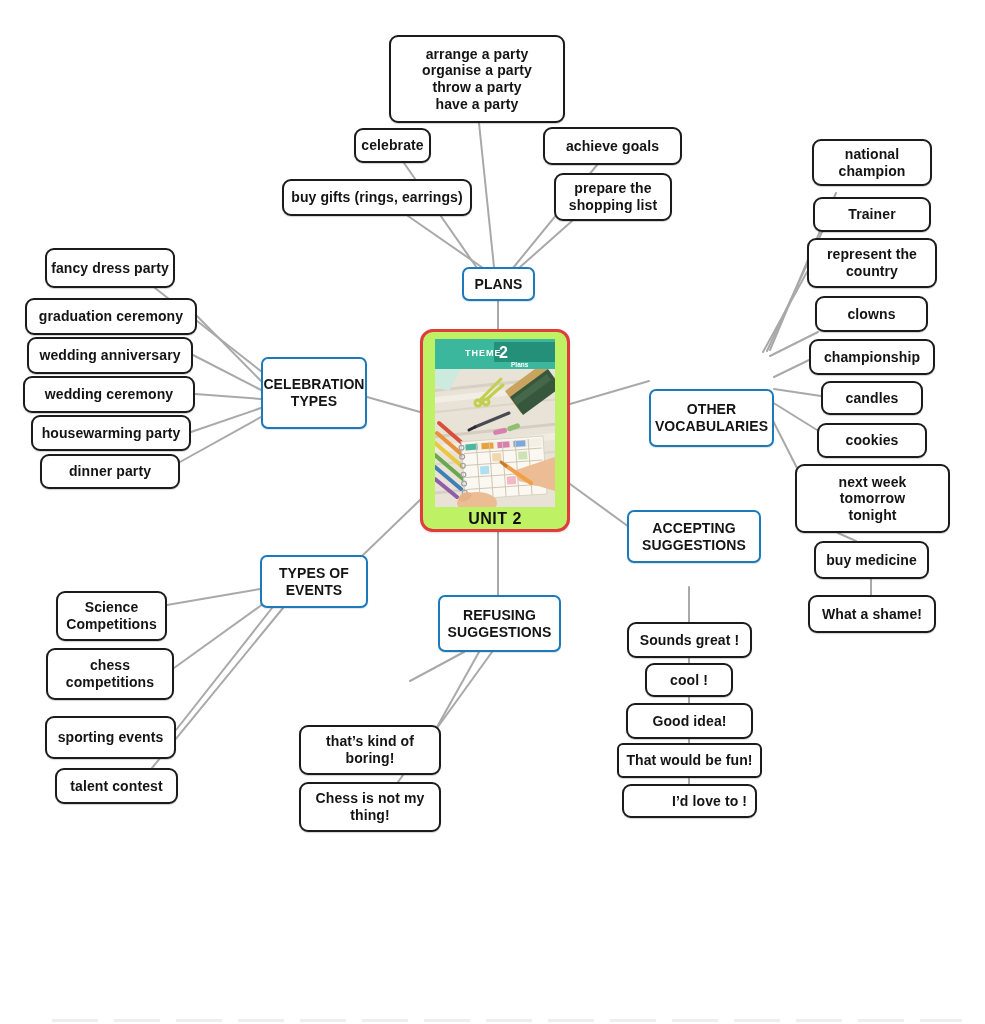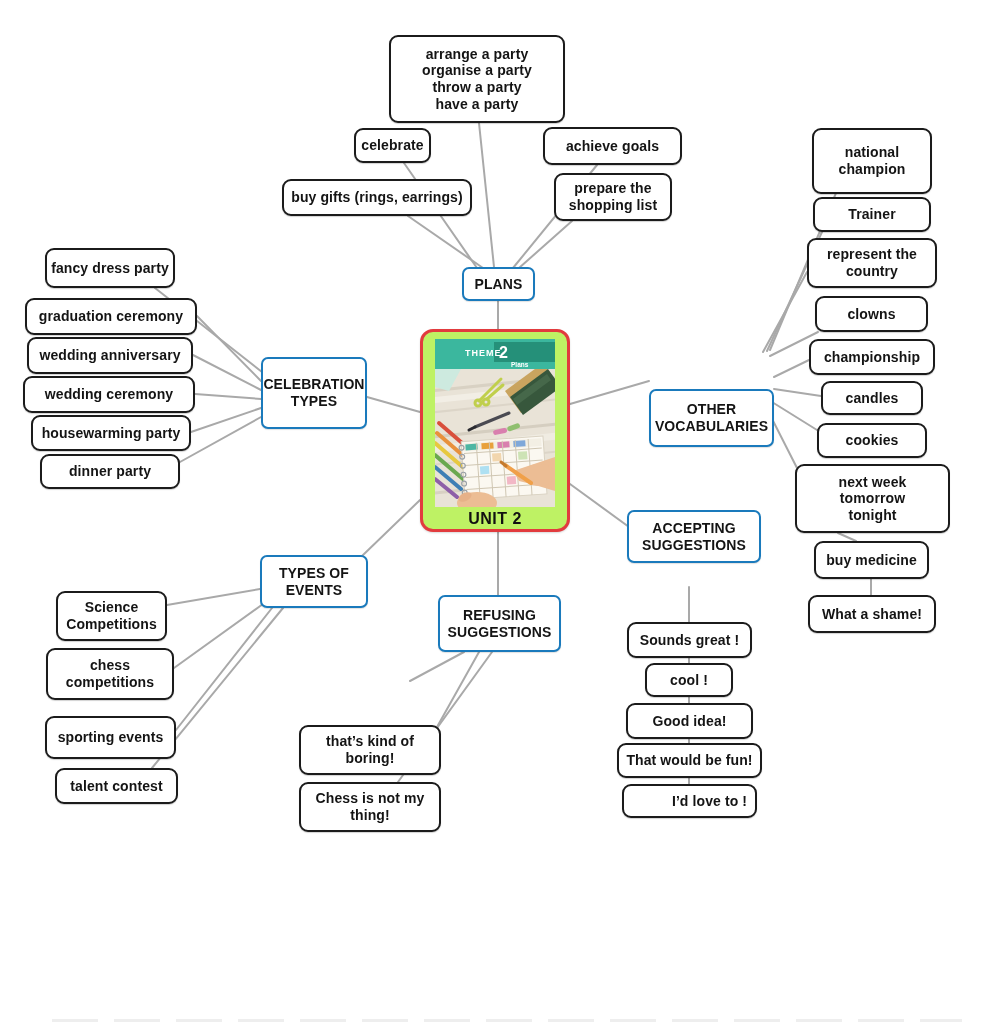--- a/index.html
+++ b/index.html
@@ -99,21 +99,21 @@
 
   <div class="leaf" style="left:45px;top:248px;width:130px;height:40px;">fancy dress party</div>
   <div class="leaf" style="left:25px;top:298px;width:172px;height:37px;">graduation ceremony</div>
   <div class="leaf" style="left:27px;top:337px;width:166px;height:37px;">wedding anniversary</div>
   <div class="leaf" style="left:23px;top:376px;width:172px;height:37px;">wedding ceremony</div>
   <div class="leaf" style="left:31px;top:415px;width:160px;height:36px;">housewarming party</div>
   <div class="leaf" style="left:40px;top:454px;width:140px;height:35px;">dinner party</div>
   <div class="node" style="left:261px;top:357px;width:106px;height:72px;">CELEBRATION
 TYPES</div>
 
-  <div class="leaf" style="left:812px;top:128px;width:120px;height:66px;">national
+  <div class="leaf" style="left:812px;top:139px;width:120px;height:47px;">national
 champion</div>
   <div class="leaf" style="left:813px;top:197px;width:118px;height:35px;">Trainer</div>
   <div class="leaf" style="left:807px;top:238px;width:130px;height:50px;">represent the
 country</div>
   <div class="leaf" style="left:815px;top:296px;width:113px;height:36px;">clowns</div>
   <div class="leaf" style="left:809px;top:339px;width:126px;height:36px;">championship</div>
   <div class="leaf" style="left:821px;top:381px;width:102px;height:34px;">candles</div>
   <div class="leaf" style="left:817px;top:423px;width:110px;height:35px;">cookies</div>
   <div class="leaf" style="left:795px;top:464px;width:155px;height:69px;">next week
 tomorrow
@@ -137,21 +137,21 @@
   <div class="leaf" style="left:299px;top:782px;width:142px;height:50px;">Chess is not my
 thing!</div>
   <div class="node" style="left:438px;top:595px;width:123px;height:57px;">REFUSING
 SUGGESTIONS</div>
 
   <div class="node" style="left:627px;top:510px;width:134px;height:53px;">ACCEPTING
 SUGGESTIONS</div>
   <div class="leaf" style="left:627px;top:622px;width:125px;height:36px;">Sounds great !</div>
   <div class="leaf" style="left:645px;top:663px;width:88px;height:34px;">cool !</div>
   <div class="leaf" style="left:626px;top:703px;width:127px;height:36px;">Good idea!</div>
-  <div class="leaf" style="left:617px;top:743px;width:145px;height:35px;">That would be fun!</div>
+  <div class="leaf" style="left:617px;top:743px;width:145px;height:35px;border-radius:6px;">That would be fun!</div>
   <div class="leaf" style="left:622px;top:784px;width:135px;height:34px;padding-left:40px;">I’d love to !</div>
 
   <div class="center-card">
     <svg class="cover" viewBox="0 0 120 168">
 
       <rect x="0" y="30" width="120" height="138" fill="#e9e3d7"></rect>
       <g transform="rotate(-6 60 100)">
         <rect x="-10" y="44" width="140" height="3" fill="#d8d1c3"></rect>
         <rect x="-10" y="66" width="140" height="2" fill="#dcd5c8"></rect>
         <rect x="-10" y="90" width="140" height="3" fill="#d5cec0"></rect>

